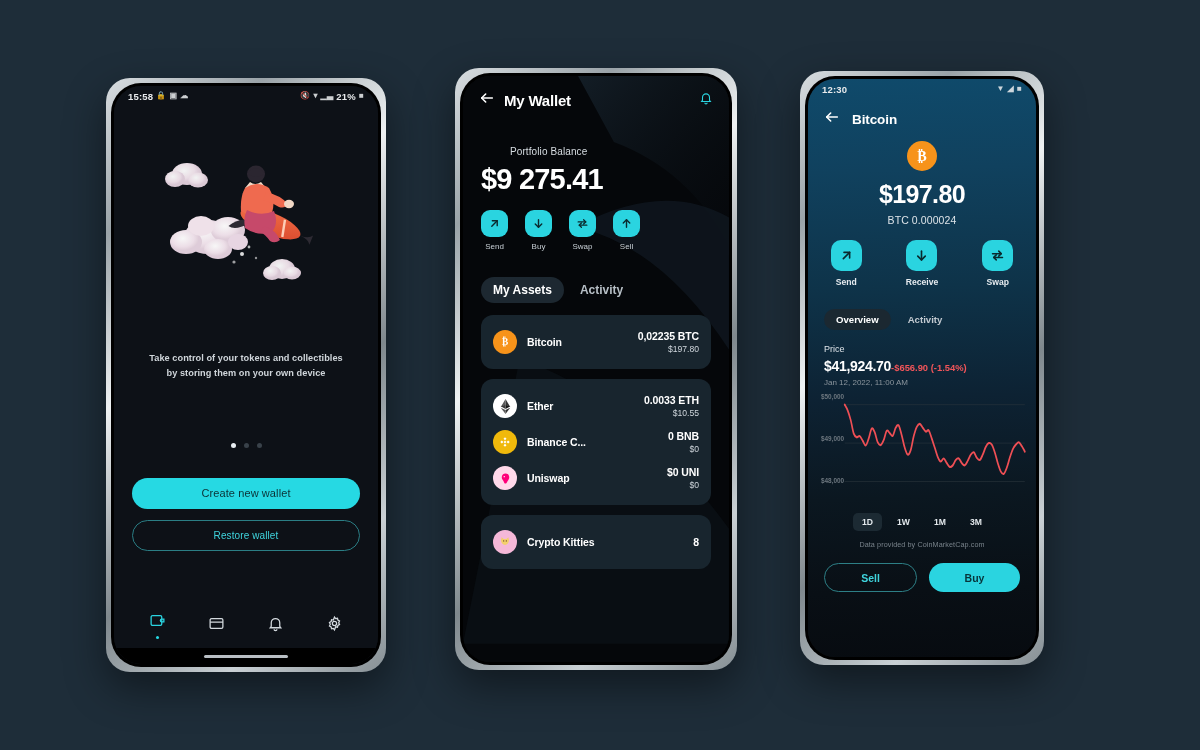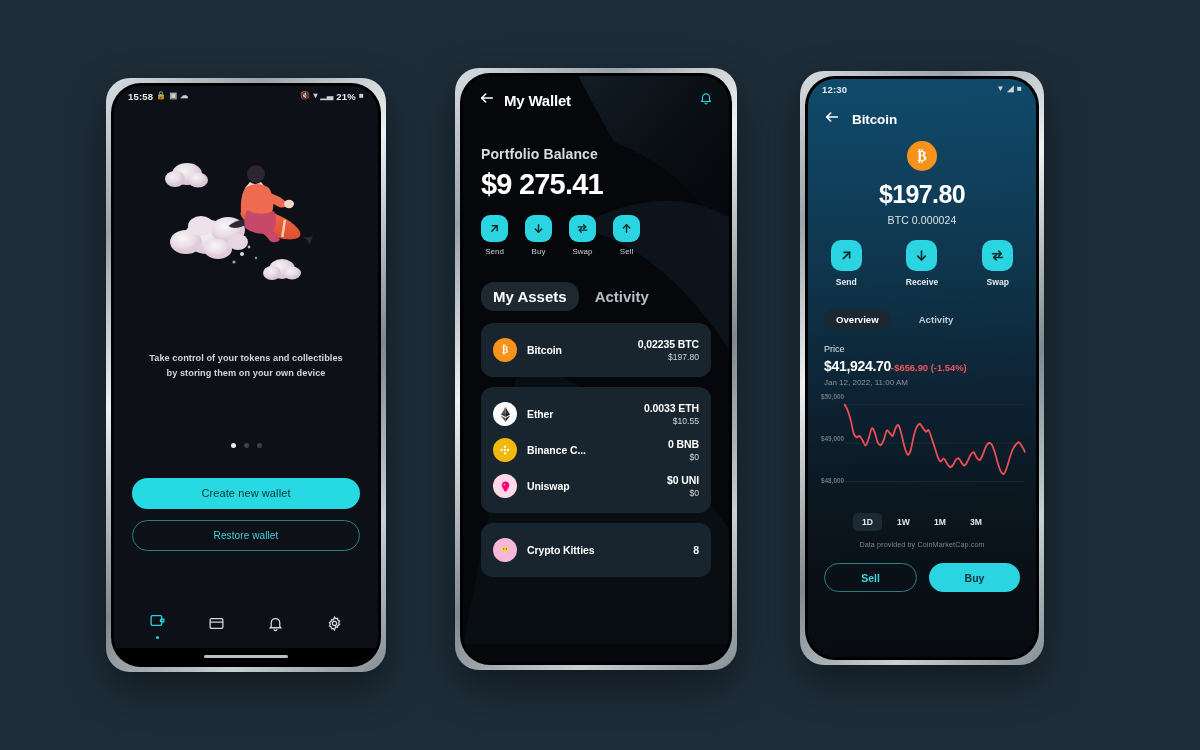--- a/index.html
+++ b/index.html
@@ -95,34 +95,34 @@
   .p2 { background: #05070a; width:100%; height:100%; position: relative; overflow:hidden; }
   .p2-bgwave { position:absolute; inset:0; pointer-events:none; }
   .p2-head {
     position: relative; z-index:2;
     display:flex; align-items:center; gap: 9px;
     padding: 14px 16px 0;
   }
   .p2-head h1 { color:#fff; font-size:15px; font-weight:700; letter-spacing:-.2px; }
   .bell { margin-left:auto; }
   .p2-balwrap { position:relative; z-index:2; padding: 36px 18px 0; }
-  .p2-ballabel { color:#d7dde2; font-size:14px; font-weight:700; letter-spacing:.1px; }
+  .p2-ballabel { color:#d7dde2; font-size:10px; font-weight:400; letter-spacing:.1px;margin-left:29px; }
   .p2-balance { color:#fff; font-size:29px; font-weight:700; letter-spacing:-.8px; margin-top:6px; }
   .actions { display:flex; gap: 17px; margin-top: 14px; }
   .action { display:flex; flex-direction:column; align-items:center; gap:5px; }
   .act-btn {
     width: 27px; height: 27px; border-radius: 9px; background:#2ad4e0;
     display:flex; align-items:center; justify-content:center;
   }
   .act-lbl { color:#c7ced4; font-size:8px; font-weight:500; }
   .seg {
     position:relative; z-index:2;
     display:flex; gap: 4px; padding: 26px 18px 0; align-items:center;
   }
-  .seg-item { font-size:15px; font-weight:700; color:#b7bfc6; padding: 6px 12px; border-radius: 13px; }
+  .seg-item { font-size:12px; font-weight:700; color:#b7bfc6; padding: 6px 12px; border-radius: 13px; }
   .seg-item.on { background:#1d2831; color:#fff; }
   .assets { position:relative; z-index:2; padding: 12px 18px 0; display:flex; flex-direction:column; gap: 10px; }
   .card { background:#18252e; border-radius: 12px; padding: 9px 12px; }
   .row { display:flex; align-items:center; gap: 10px; padding: 6px 0; }
   .coin { width:24px; height:24px; border-radius:50%; flex:0 0 24px; display:flex; align-items:center; justify-content:center; }
   .cname { color:#fff; font-size:10.5px; font-weight:700; letter-spacing:-.1px; }
   .camt { margin-left:auto; text-align:right; }
   .camt .a { color:#fff; font-size:10.5px; font-weight:700; letter-spacing:-.1px; }
   .camt .b { color:#cfd6dc; font-size:8.6px; font-weight:400; margin-top:2px; }
 
@@ -131,21 +131,21 @@
         background: linear-gradient(178deg,#0f4a6b 0%, #10415e 16%, #0e3349 36%, #0d2233 55%, #0b1720 72%, #090f15 88%, #070b10 100%); }
   .p3-head { display:flex; align-items:center; gap:12px; padding: 10px 16px 0; }
   .p3-head h1 { color:#fff; font-size:13.5px; font-weight:700; letter-spacing:-.1px; }
   .p3-hero { text-align:center; padding-top: 12px; }
   .btc-badge { width:30px; height:30px; border-radius:50%; background:#f7931a; display:inline-flex; align-items:center; justify-content:center; }
   .p3-price { color:#fff; font-size:25px; font-weight:700; letter-spacing:-.6px; margin-top: 9px; }
   .p3-sub { color:#dde3e8; font-size:10.5px; font-weight:400; margin-top: 5px; letter-spacing:.1px; }
   .p3-actions { display:flex; justify-content:center; gap: 44px; margin-top: 14px; }
   .p3-act-btn { width: 31px; height: 31px; border-radius:10px; background:#2ad4e0; display:flex; align-items:center; justify-content:center; }
   .p3-act-lbl { color:#e6ebef; font-size:8.6px; font-weight:700; margin-top:6px; text-align:center; }
-  .p3-seg { display:flex; gap:16px; padding: 22px 16px 0; }
+  .p3-seg { display:flex; gap:5px; padding: 22px 16px 0; }
   .p3-seg-item { font-size:9.6px; font-weight:700; color:#c3cad1; padding: 5px 12px; border-radius: 12px; }
   .p3-seg-item.on { background:#1b2831; color:#fff; }
   .p3-pricebox { padding: 14px 16px 0; }
   .lbl-price { color:#dde3e8; font-size:9px; font-weight:400; }
   .price-line { display:flex; align-items:baseline; margin-top:4px; }
   .price-big { color:#fff; font-size:14px; font-weight:700; letter-spacing:-.3px; }
   .price-chg { color:#f2555a; font-size:9.4px; font-weight:700; }
   .price-date { color:#8b959d; font-size:8px; margin-top:4px; }
   .chartwrap { padding: 6px 8px 0 8px; position:relative; }
   .ticks { position:absolute; left: 13px; top: 6px; width: 60px; }

